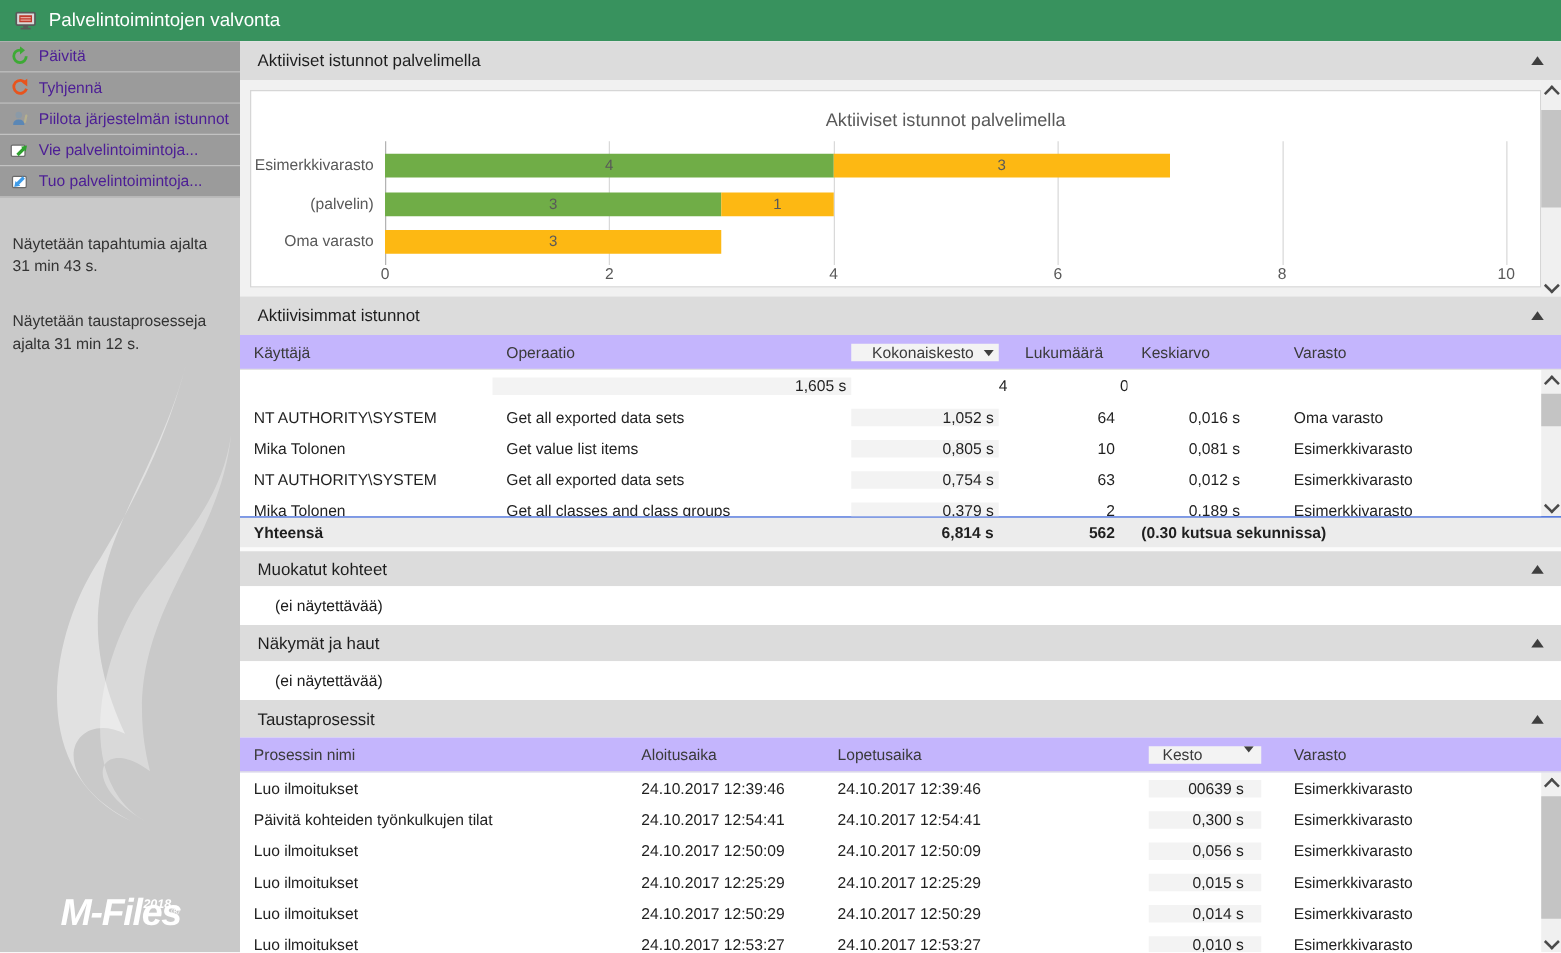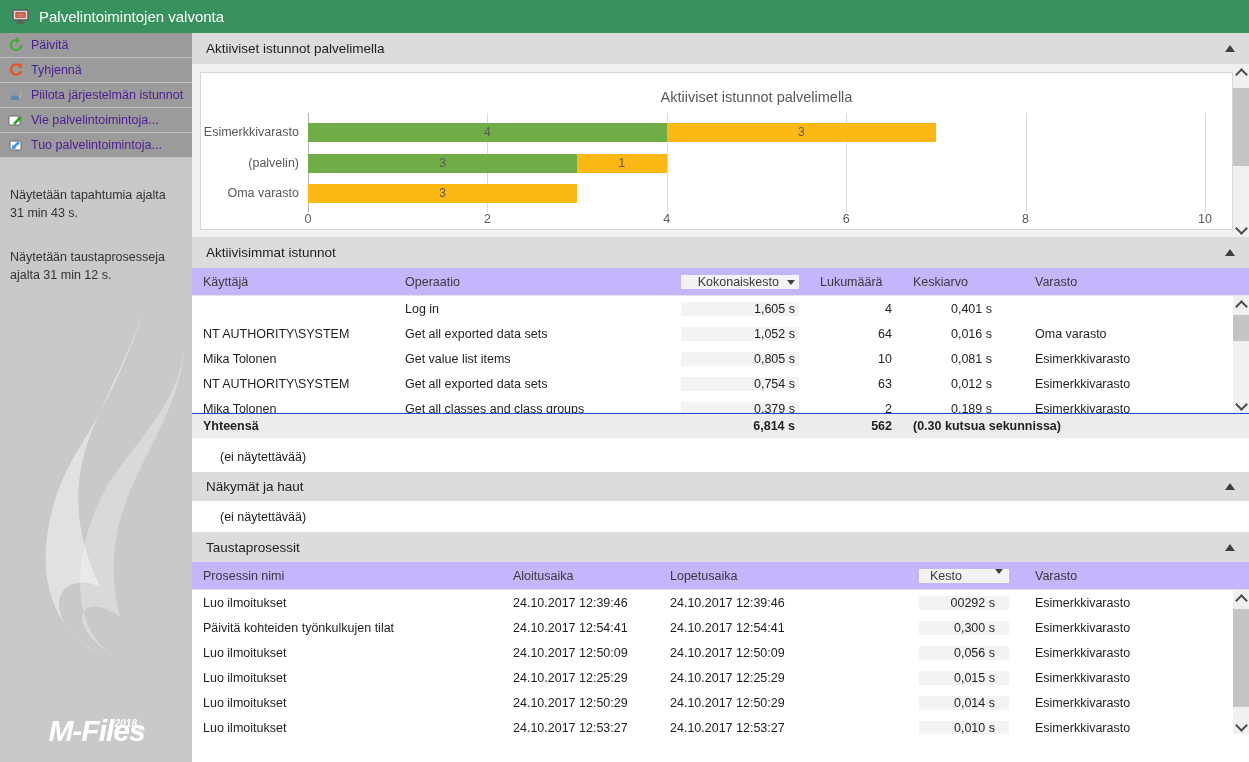--- a/index.html
+++ b/index.html
@@ -207,21 +207,20 @@
           <div class="cell">Lukumäärä</div>
           <div class="cell"></div>
           <div class="cell">Keskiarvo</div>
           <div class="cell"></div>
           <div class="cell">Varasto</div>
         </div>
         <div class="rows-wrap t1-rows">
           <div class="rows-inner" id="t1-rows">
               <div class="trow">
                 <div class="cell"></div>
-                <div class="cell">Log in</div>
                 <div class="cell r tint">1,605 s</div>
                 <div class="cell"></div>
                 <div class="cell r">4</div>
                 <div class="cell"></div>
                 <div class="cell r">0,401 s</div>
                 <div class="cell"></div>
                 <div class="cell"></div>
               </div>
               <div class="trow">
                 <div class="cell">NT AUTHORITY\SYSTEM</div>
@@ -282,20 +281,24 @@
           <div class="cell r">562</div>
           <div class="cell"></div>
           <div class="cell" style="overflow:visible;">(0.30 kutsua sekunnissa)</div>
           <div class="cell"></div>
           <div class="cell"></div>
         </div>
       </div>
 
       <div class="gap"></div>
 
+      <div class="sec-head" style="height:28px;">
+        <span>Muokatut kohteet</span>
+        <span class="tri-up"></span>
+      </div>
       <div class="empty-body">(ei näytettävää)</div>
 
       <div class="sec-head" style="height:29px;">
         <span>Näkymät ja haut</span>
         <span class="tri-up"></span>
       </div>
       <div class="empty-body">(ei näytettävää)</div>
 
       <div class="sec-head" style="height:30px;">
         <span>Taustaprosessit</span>
@@ -312,21 +315,21 @@
             </div>
           <div class="cell"></div>
           <div class="cell">Varasto</div>
         </div>
         <div class="rows-wrap t5-rows">
           <div class="rows-inner" id="t5-rows">
               <div class="trow">
                 <div class="cell">Luo ilmoitukset</div>
                 <div class="cell">24.10.2017 12:39:46</div>
                 <div class="cell">24.10.2017 12:39:46</div>
-                <div class="cell r tint" style="padding-right: 14px;">00292 s</div>
+                <div class="cell r tint" style="padding-right: 14px;">00639 s</div>
                 <div class="cell"></div>
                 <div class="cell">Esimerkkivarasto</div>
               </div>
               <div class="trow">
                 <div class="cell">Päivitä kohteiden työnkulkujen tilat</div>
                 <div class="cell">24.10.2017 12:54:41</div>
                 <div class="cell">24.10.2017 12:54:41</div>
                 <div class="cell r tint" style="padding-right: 14px;">0,300 s</div>
                 <div class="cell"></div>
                 <div class="cell">Esimerkkivarasto</div>

